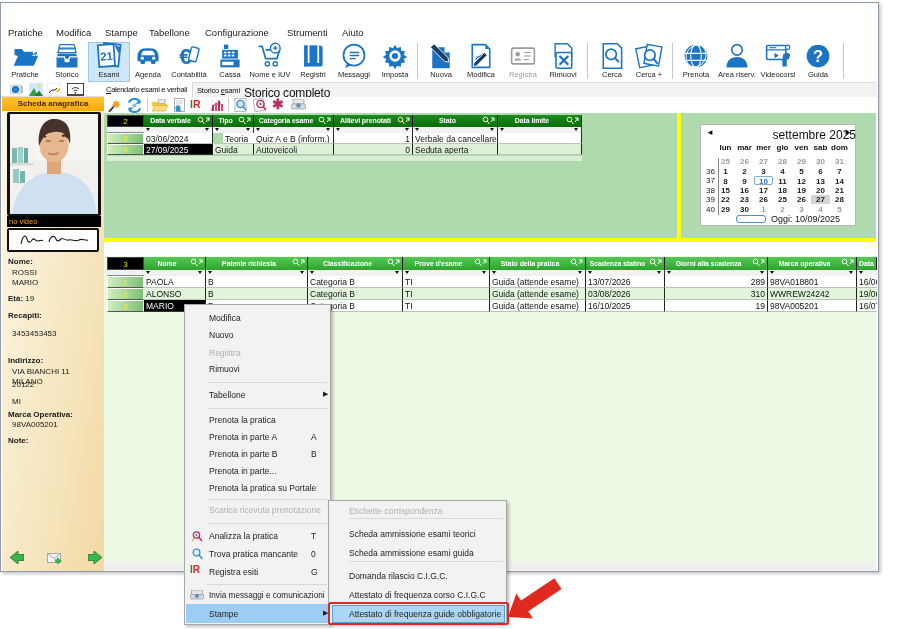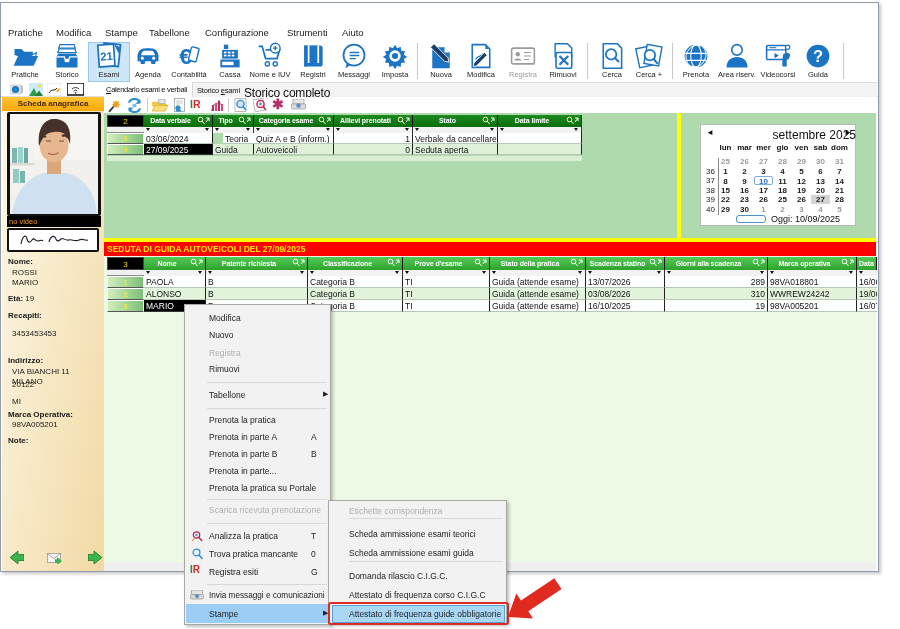--- a/index.html
+++ b/index.html
@@ -311,21 +311,20 @@
       <svg class="abs" style="left:291px;top:2px" width="15" height="12" viewBox="0 0 15 12">
           <rect x="2" y="0" width="11" height="5" fill="#e8e8e8" stroke="#999" stroke-width="0.7"></rect>
           <rect x="0.5" y="5" width="14" height="5" rx="1" fill="#dcdcdc" stroke="#999" stroke-width="0.7"></rect>
           <circle cx="7.5" cy="6.5" r="2.2" fill="#5a8fc0"></circle>
         </svg>
     </div>
 
     <div class="abs" style="left:102px;top:113px;width:774px;height:125px;background:#aedaae"></div>
     <div class="abs" style="left:677px;top:113px;width:4px;height:125px;background:#ffff00"></div>
     <div class="abs" style="left:102px;top:238px;width:774px;height:4px;background:#ffff00"></div>
-    <div class="abs" style="left:102px;top:242px;width:774px;height:14px;background:#ff0000;color:#ffe000;font-size:8.5px;font-weight:bold;line-height:14px"><span style="margin-left:5px">SEDUTA DI GUIDA AUTOVEICOLI DEL 27/09/2025</span></div>
     <div class="abs" style="left:102px;top:256px;width:774px;height:306px;background:#ecfae5"></div>
     <div class="abs" style="left:102px;top:562px;width:774px;height:9px;background:#efefef"></div>
 
     <div id="t1">
       <div class="abs" style="left:107px;top:115px;width:37px;height:12px;background:#000;color:#e8e000;font-size:8px;text-align:center;line-height:12px;border:1px solid #444">2</div>
       <div class="t1h" style="left:144px;width:69px">Data verbale<span class="hico"><svg width="14" height="9" viewBox="0 0 14 9">
               <circle cx="3.5" cy="3.5" r="2.3" fill="none" stroke="#ffffcf" stroke-width="1"></circle>
               <path d="M5 5 l2.5 3" stroke="#ffffcf" stroke-width="1"></path>
               <path d="M9 6 l3-4 M12 2 v3 M12 2 h-3" stroke="#fff" stroke-width="1"></path>
             </svg></span></div>

